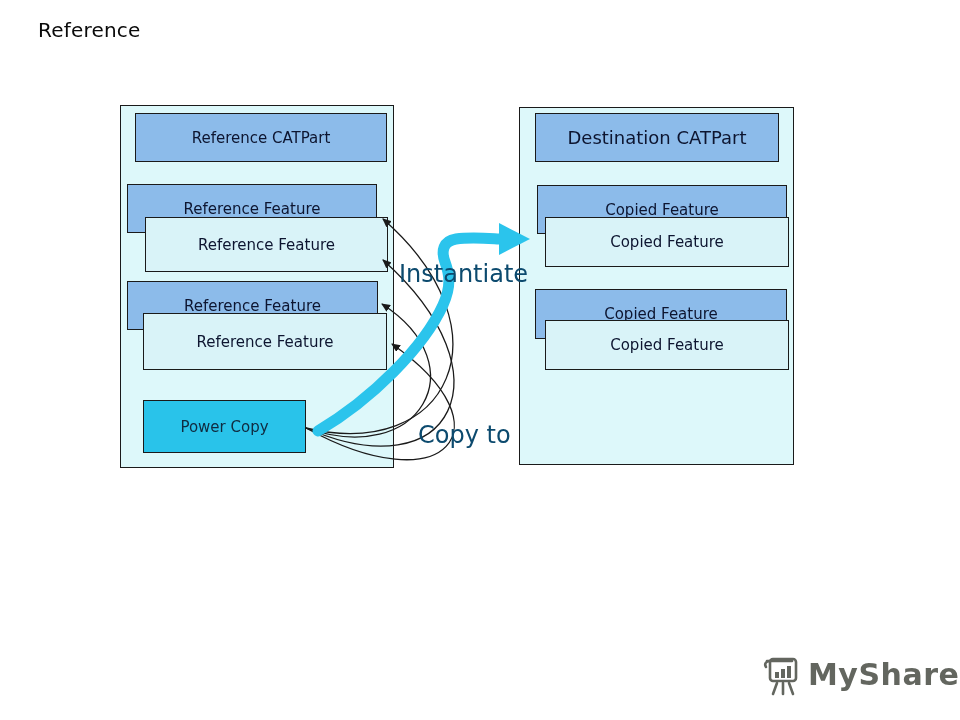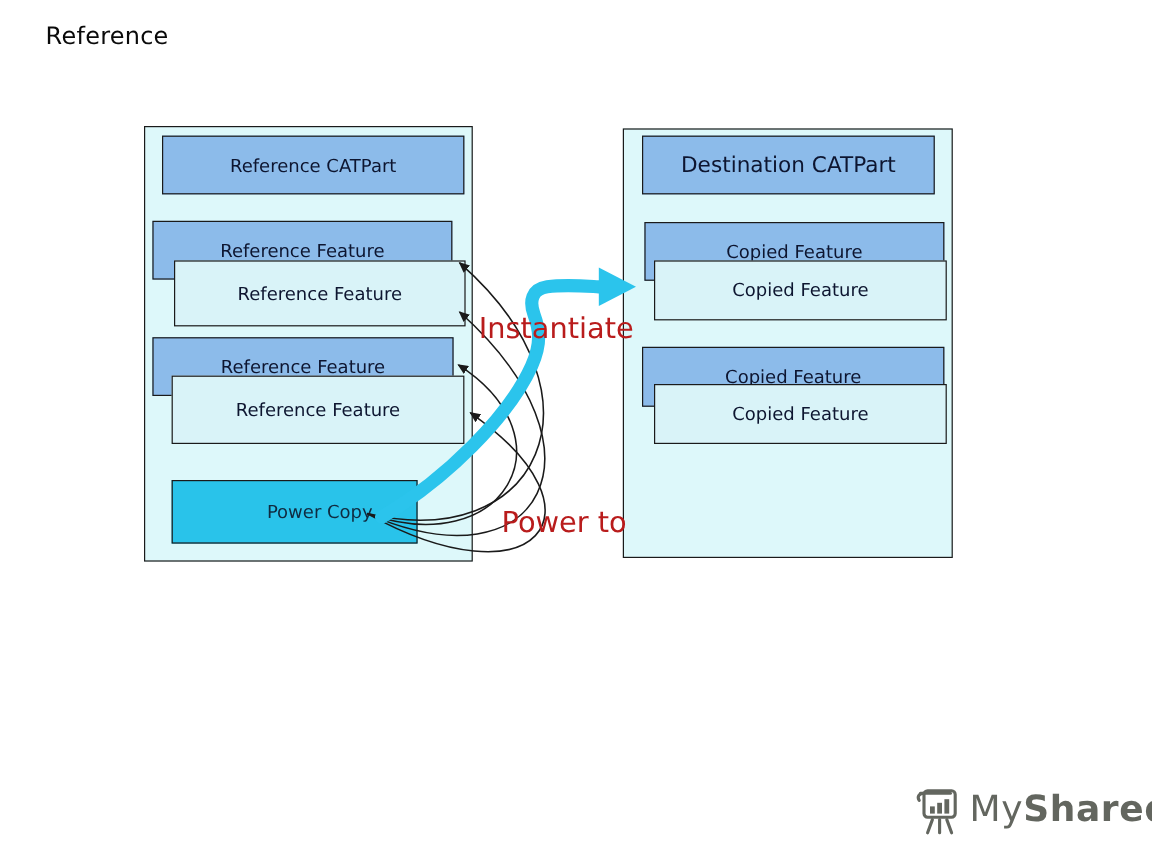--- a/index.html
+++ b/index.html
@@ -19,51 +19,51 @@
   #left-panel{left:120px;top:105px;width:272px;height:361px;}
   #right-panel{left:519px;top:107px;width:273px;height:356px;}
   
   .box{
     position:absolute;border:1px solid #1a1a1a;display:flex;
     align-items:center;justify-content:center;
     color:#0d1530;font-size:15px;white-space:nowrap;overflow:hidden;
   }
   .blue{background:#8cbbea;}
   .pale{background:#d9f3f8;}
-  .cyanbox{background:#29c3ea;padding-left:42px;}
+  .cyanbox{background:#29c3ea;}
   
   #ref-catpart   {left:135px;top:113px;width:250px;height:47px;}
   #l-back-1      {left:127px;top:184px;width:248px;height:47px;}
   #l-front-1     {left:145px;top:217px;width:241px;height:53px;}
   #l-back-2      {left:127px;top:281px;width:249px;height:47px;}
   #l-front-2     {left:143px;top:313px;width:242px;height:55px;}
   #power-copy    {left:143px;top:400px;width:161px;height:51px;color:#102b40;}
   
   #dest-catpart  {left:535px;top:113px;width:242px;height:47px;font-size:18px;}
   #r-back-1      {left:537px;top:185px;width:248px;height:47px;}
   #r-front-1     {left:545px;top:217px;width:242px;height:48px;}
   #r-back-2      {left:535px;top:289px;width:250px;height:48px;}
   #r-front-2     {left:545px;top:320px;width:242px;height:48px;}
   
   .z1{z-index:1;} .z2{z-index:2;}
   
   #arrows{left:0;top:0;width:960px;height:720px;z-index:5;pointer-events:none;}
   
   .flow-label{
-    z-index:6;font-size:24px;color:#b91c1c;white-space:nowrap;
+    z-index:6;font-size:24px;color:#0c4a6e;white-space:nowrap;
   }
   #label-instantiate{left:399px;top:260px;}
   #label-linkto{left:418px;top:421px;}
   
   #watermark{
     left:762px;top:652px;display:flex;align-items:center;gap:6px;
     color:#63665f;z-index:3;
   }
   #wm-text{font-size:30px;letter-spacing:0.5px;}
-  #wm-my{font-weight:400;}
+  #wm-my{font-weight:700;}
   #wm-shared{font-weight:700;}
 </style>
 </head>
 <body>
 
 <div class="abs" id="slide-title">Reference</div>
 
 <div class="panel" id="left-panel"></div>
 <div class="box blue z1" id="ref-catpart">Reference CATPart</div>
 <div class="box blue z1" id="l-back-1">Reference Feature</div>
@@ -93,21 +93,21 @@
     <path d="M306,428 C445,505 512,428 392,344" marker-end="url(#blkArrow)"></path>
   </g>
 
   <g>
     <path fill="none" stroke="#2bc4ec" stroke-width="11" stroke-linecap="round" d="M318,431 C372,399 424,347 443,305 C452,285 449,273 445,262 C441,251 443,241 456,239 C470,237 482,238 499,239"></path>
     <polygon fill="#2bc4ec" points="499,223 530,239 499,255"></polygon>
   </g>
 </svg>
 
 <div class="abs flow-label" id="label-instantiate">Instantiate</div>
-<div class="abs flow-label" id="label-linkto">Power to</div>
+<div class="abs flow-label" id="label-linkto">Copy to</div>
 
 <div class="abs" id="watermark">
   <svg width="40" height="44" viewBox="0 0 40 44">
     <g fill="none" stroke="#63665f" stroke-width="2.6" stroke-linecap="round" stroke-linejoin="round">
       <rect x="8" y="7" width="26" height="22" rx="3"></rect>
       <path d="M8 9 C4 9 2 12 4 15"></path>
       <path d="M5 9 L30 9"></path>
       <line x1="15" y1="31" x2="11" y2="42"></line>
       <line x1="21" y1="31" x2="21" y2="42"></line>
       <line x1="27" y1="31" x2="31" y2="42"></line>

